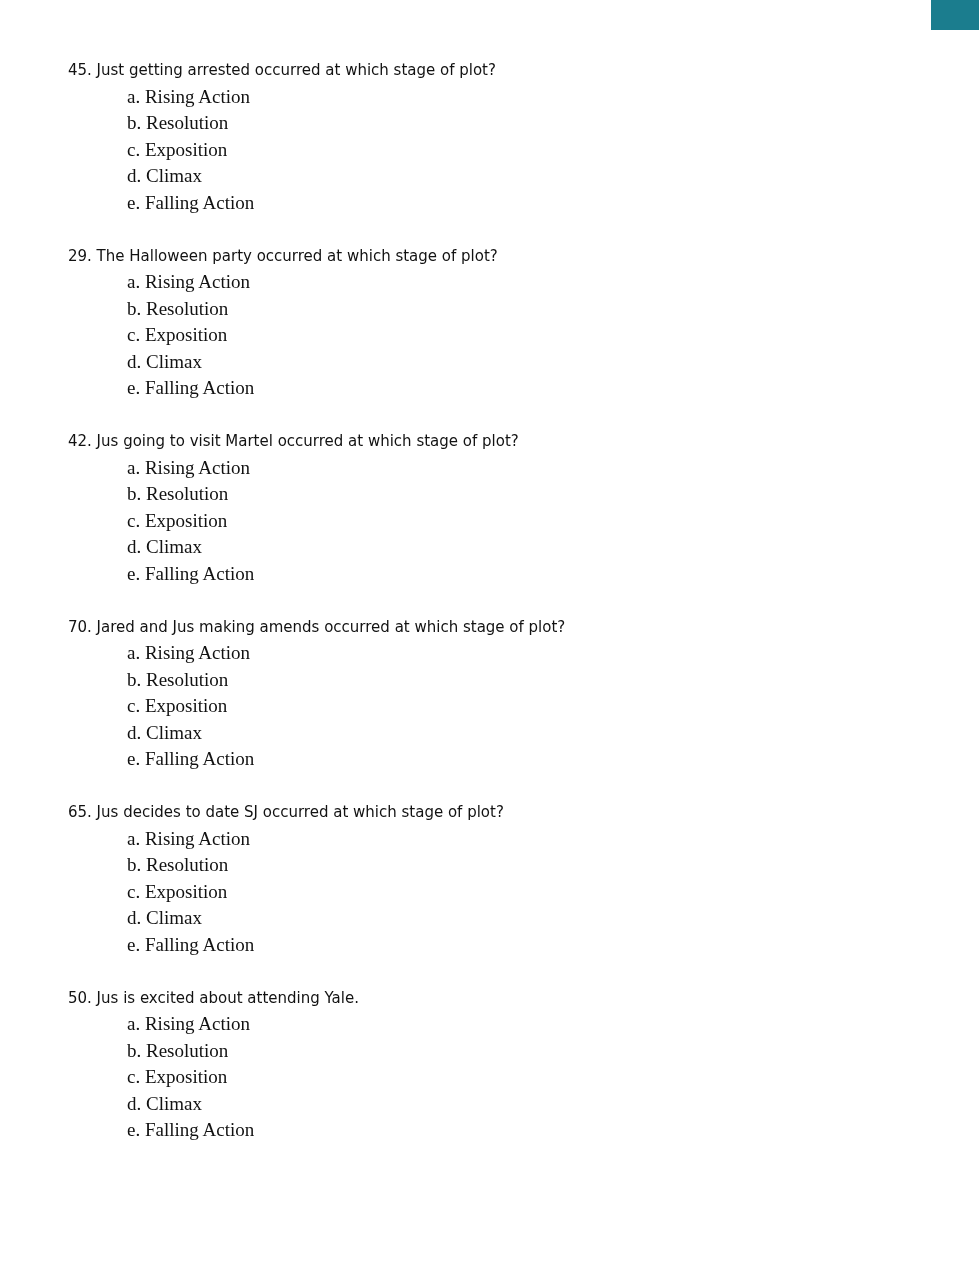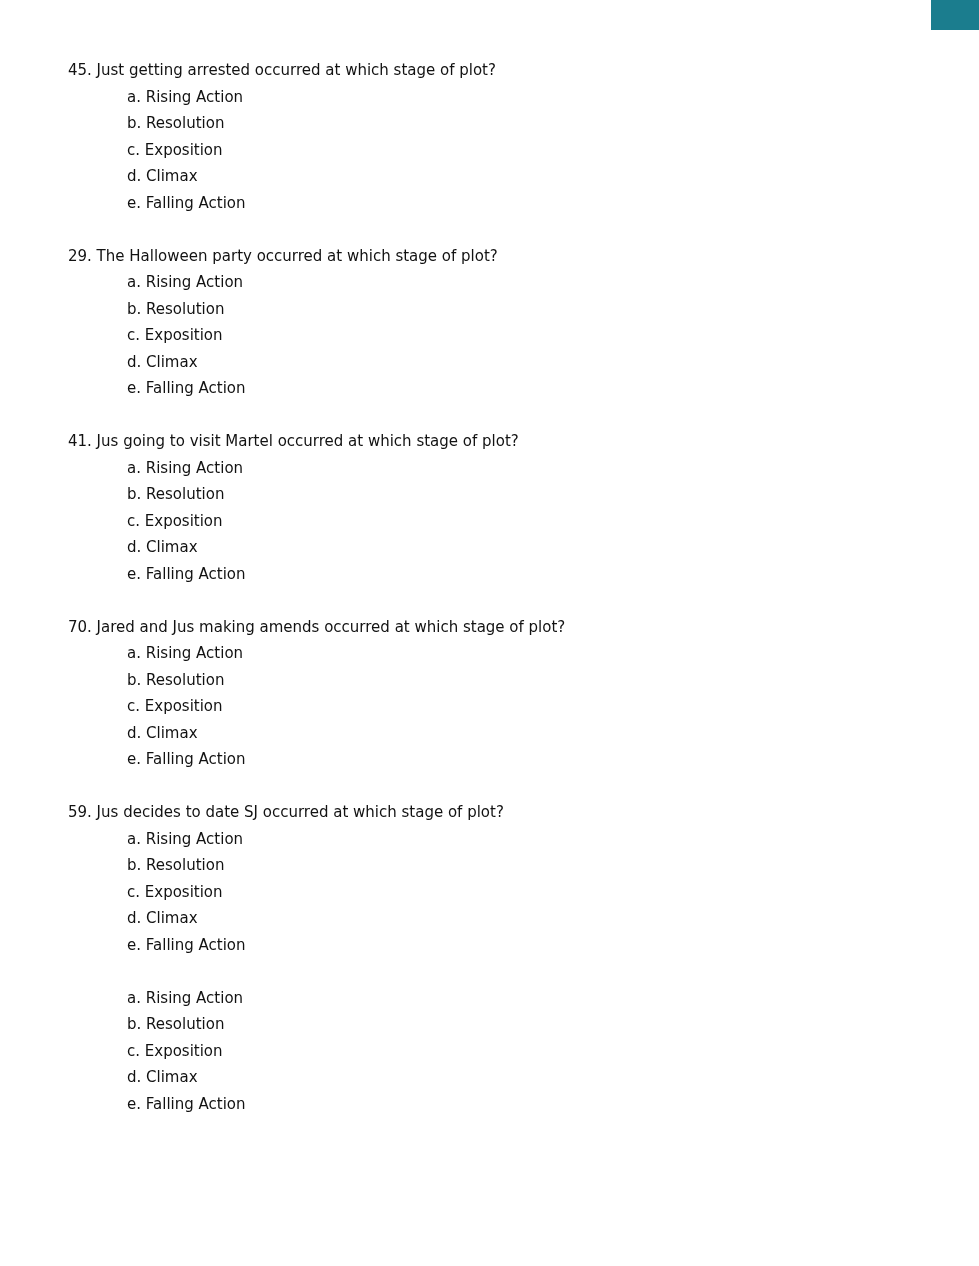--- a/index.html
+++ b/index.html
@@ -34,23 +34,24 @@
   }
   .question-text {
     font-size: 15px;
     line-height: 26.5px;
     white-space: pre;
   }
   .options {
     margin-left: 59px;
   }
   .option {
-    font-size: 15px;
+    font-size: 19px;
     line-height: 26.5px;
     white-space: pre;
+    font-family: Liberation Serif, serif;
   }
 </style>
 </head>
 <body>
 
 <div class="page">
   <div class="corner-tab" style="background: rgb(27, 125, 142);"></div>
   <div>
       <div class="question-block">
         <div class="question-text">45. Just getting arrested occurred at which stage of plot?</div>
@@ -66,50 +67,51 @@
         <div class="question-text">29. The Halloween party occurred at which stage of plot?</div>
         <div class="options">
           <div class="option">a. Rising Action</div>
           <div class="option">b. Resolution</div>
           <div class="option">c. Exposition</div>
           <div class="option">d. Climax</div>
           <div class="option">e. Falling Action</div>
         </div>
       </div>
       <div class="question-block">
-        <div class="question-text">41. Jus going to visit Martel occurred at which stage of plot?</div>
+        <div class="question-text">42. Jus going to visit Martel occurred at which stage of plot?</div>
         <div class="options">
           <div class="option">a. Rising Action</div>
           <div class="option">b. Resolution</div>
           <div class="option">c. Exposition</div>
           <div class="option">d. Climax</div>
           <div class="option">e. Falling Action</div>
         </div>
       </div>
       <div class="question-block">
         <div class="question-text">70. Jared and Jus making amends occurred at which stage of plot?</div>
         <div class="options">
           <div class="option">a. Rising Action</div>
           <div class="option">b. Resolution</div>
           <div class="option">c. Exposition</div>
           <div class="option">d. Climax</div>
           <div class="option">e. Falling Action</div>
         </div>
       </div>
       <div class="question-block">
-        <div class="question-text">59. Jus decides to date SJ occurred at which stage of plot?</div>
+        <div class="question-text">65. Jus decides to date SJ occurred at which stage of plot?</div>
         <div class="options">
           <div class="option">a. Rising Action</div>
           <div class="option">b. Resolution</div>
           <div class="option">c. Exposition</div>
           <div class="option">d. Climax</div>
           <div class="option">e. Falling Action</div>
         </div>
       </div>
       <div class="question-block">
+        <div class="question-text">50. Jus is excited about attending Yale.</div>
         <div class="options">
           <div class="option">a. Rising Action</div>
           <div class="option">b. Resolution</div>
           <div class="option">c. Exposition</div>
           <div class="option">d. Climax</div>
           <div class="option">e. Falling Action</div>
         </div>
       </div>
     </div>
 </div>

